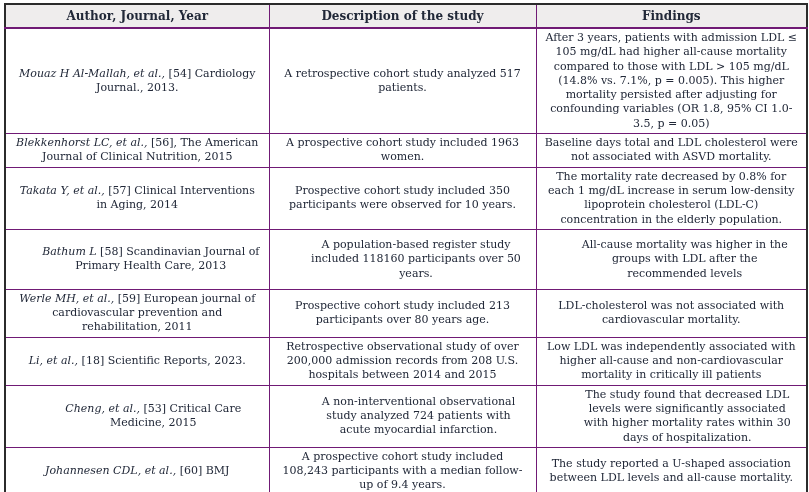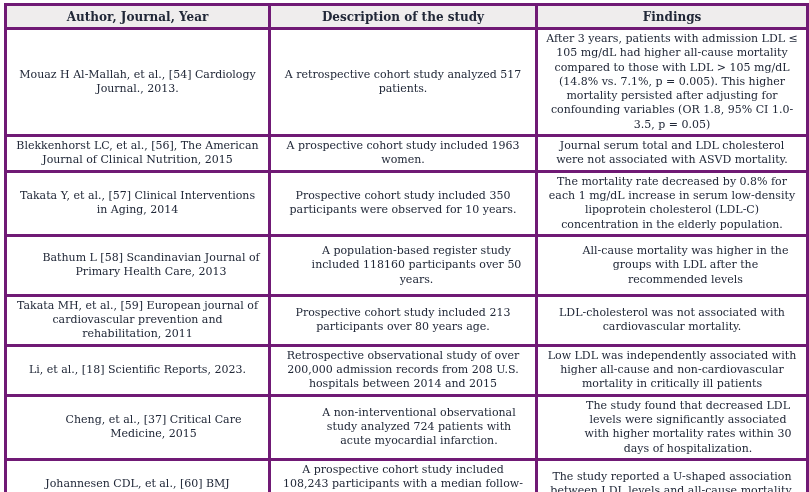--- a/index.html
+++ b/index.html
@@ -21,40 +21,40 @@
     border-collapse: collapse;
     table-layout: fixed;
     width: 802px;
     border: 2px solid #2b2b2b;
     color: #212838;
   }
   table.study-table col.c1 { width: 264px; }
   table.study-table col.c2 { width: 267px; }
   table.study-table col.c3 { width: 271px; }
   th, td {
-    border: 3px solid #701a75;
+    border: 1px solid #701a75;
     text-align: center;
     vertical-align: middle;
     padding: 2px 8px;
     box-sizing: border-box;
   }
   thead th {
     background: #efeded;
     font-size: 12px;
     font-weight: bold;
     height: 24px;
     padding: 2px 4px;
     border-bottom-width: 2px;
   }
   tbody td {
     font-size: 11px;
     line-height: 1.3;
     font-weight: 500;
   }
-  .italic { }
+  .italic { font-style: italic; }
   
   tbody tr:nth-child(1) td { height: 94px; }
   tbody tr:nth-child(2) td { height: 33px; }
   tbody tr:nth-child(3) td { height: 38px; }
   tbody tr:nth-child(4) td { height: 60px; padding-left: 35px; }
   tbody tr:nth-child(5) td { height: 37px; }
   tbody tr:nth-child(6) td { height: 37px; }
   tbody tr:nth-child(7) td { height: 47px; padding-left: 40px; }
   tbody tr:nth-child(8) td { height: 48px; }
   tbody tr:nth-child(9) td { height: 62px; }
@@ -78,44 +78,44 @@
     </thead>
     <tbody>
       <tr>
         <td><span class="italic">Mouaz H Al-Mallah, et al.,</span><span> [54] Cardiology Journal., 2013.</span></td>
         <td>A retrospective cohort study analyzed 517 patients.</td>
         <td>After 3 years, patients with admission LDL ≤ 105 mg/dL had higher all-cause mortality compared to those with LDL &gt; 105 mg/dL (14.8% vs. 7.1%, p = 0.005). This higher mortality persisted after adjusting for confounding variables (OR 1.8, 95% CI 1.0-3.5, p = 0.05)</td>
       </tr>
       <tr>
         <td><span class="italic">Blekkenhorst LC, et al.,</span><span> [56], The American Journal of Clinical Nutrition, 2015</span></td>
         <td>A prospective cohort study included 1963 women.</td>
-        <td>Journal serum total and LDL cholesterol were not associated with ASVD mortality.</td>
+        <td>Baseline days total and LDL cholesterol were not associated with ASVD mortality.</td>
       </tr>
       <tr>
         <td><span class="italic">Takata Y, et al.,</span><span> [57] Clinical Interventions in Aging, 2014</span></td>
         <td>Prospective cohort study included 350 participants were observed for 10 years.</td>
         <td>The mortality rate decreased by 0.8% for each 1 mg/dL increase in serum low-density lipoprotein cholesterol (LDL-C) concentration in the elderly population.</td>
       </tr>
       <tr>
         <td><span class="italic">Bathum L</span><span> [58] Scandinavian Journal of Primary Health Care, 2013</span></td>
         <td>A population-based register study included 118160 participants over 50 years.</td>
         <td>All-cause mortality was higher in the groups with LDL after the recommended levels</td>
       </tr>
       <tr>
-        <td><span class="italic">Takata MH, et al.,</span><span> [59] European journal of cardiovascular prevention and rehabilitation, 2011</span></td>
+        <td><span class="italic">Werle MH, et al.,</span><span> [59] European journal of cardiovascular prevention and rehabilitation, 2011</span></td>
         <td>Prospective cohort study included 213 participants over 80 years age.</td>
         <td>LDL-cholesterol was not associated with cardiovascular mortality.</td>
       </tr>
       <tr>
         <td><span class="italic">Li, et al.,</span><span> [18] Scientific Reports, 2023.</span></td>
         <td>Retrospective observational study of over 200,000 admission records from 208 U.S. hospitals between 2014 and 2015</td>
         <td>Low LDL was independently associated with higher all-cause and non-cardiovascular mortality in critically ill patients</td>
       </tr>
       <tr>
-        <td><span class="italic">Cheng, et al.,</span><span> [37] Critical Care Medicine, 2015</span></td>
+        <td><span class="italic">Cheng, et al.,</span><span> [53] Critical Care Medicine, 2015</span></td>
         <td>A non-interventional observational study analyzed 724 patients with acute myocardial infarction.</td>
         <td>The study found that decreased LDL levels were significantly associated with higher mortality rates within 30 days of hospitalization.</td>
       </tr>
       <tr>
         <td><span class="italic">Johannesen CDL, et al.,</span><span> [60] BMJ</span></td>
         <td>A prospective cohort study included 108,243 participants with a median follow-up of 9.4 years.</td>
         <td>The study reported a U-shaped association between LDL levels and all-cause mortality.</td>
       </tr>
     </tbody>
   </table>

